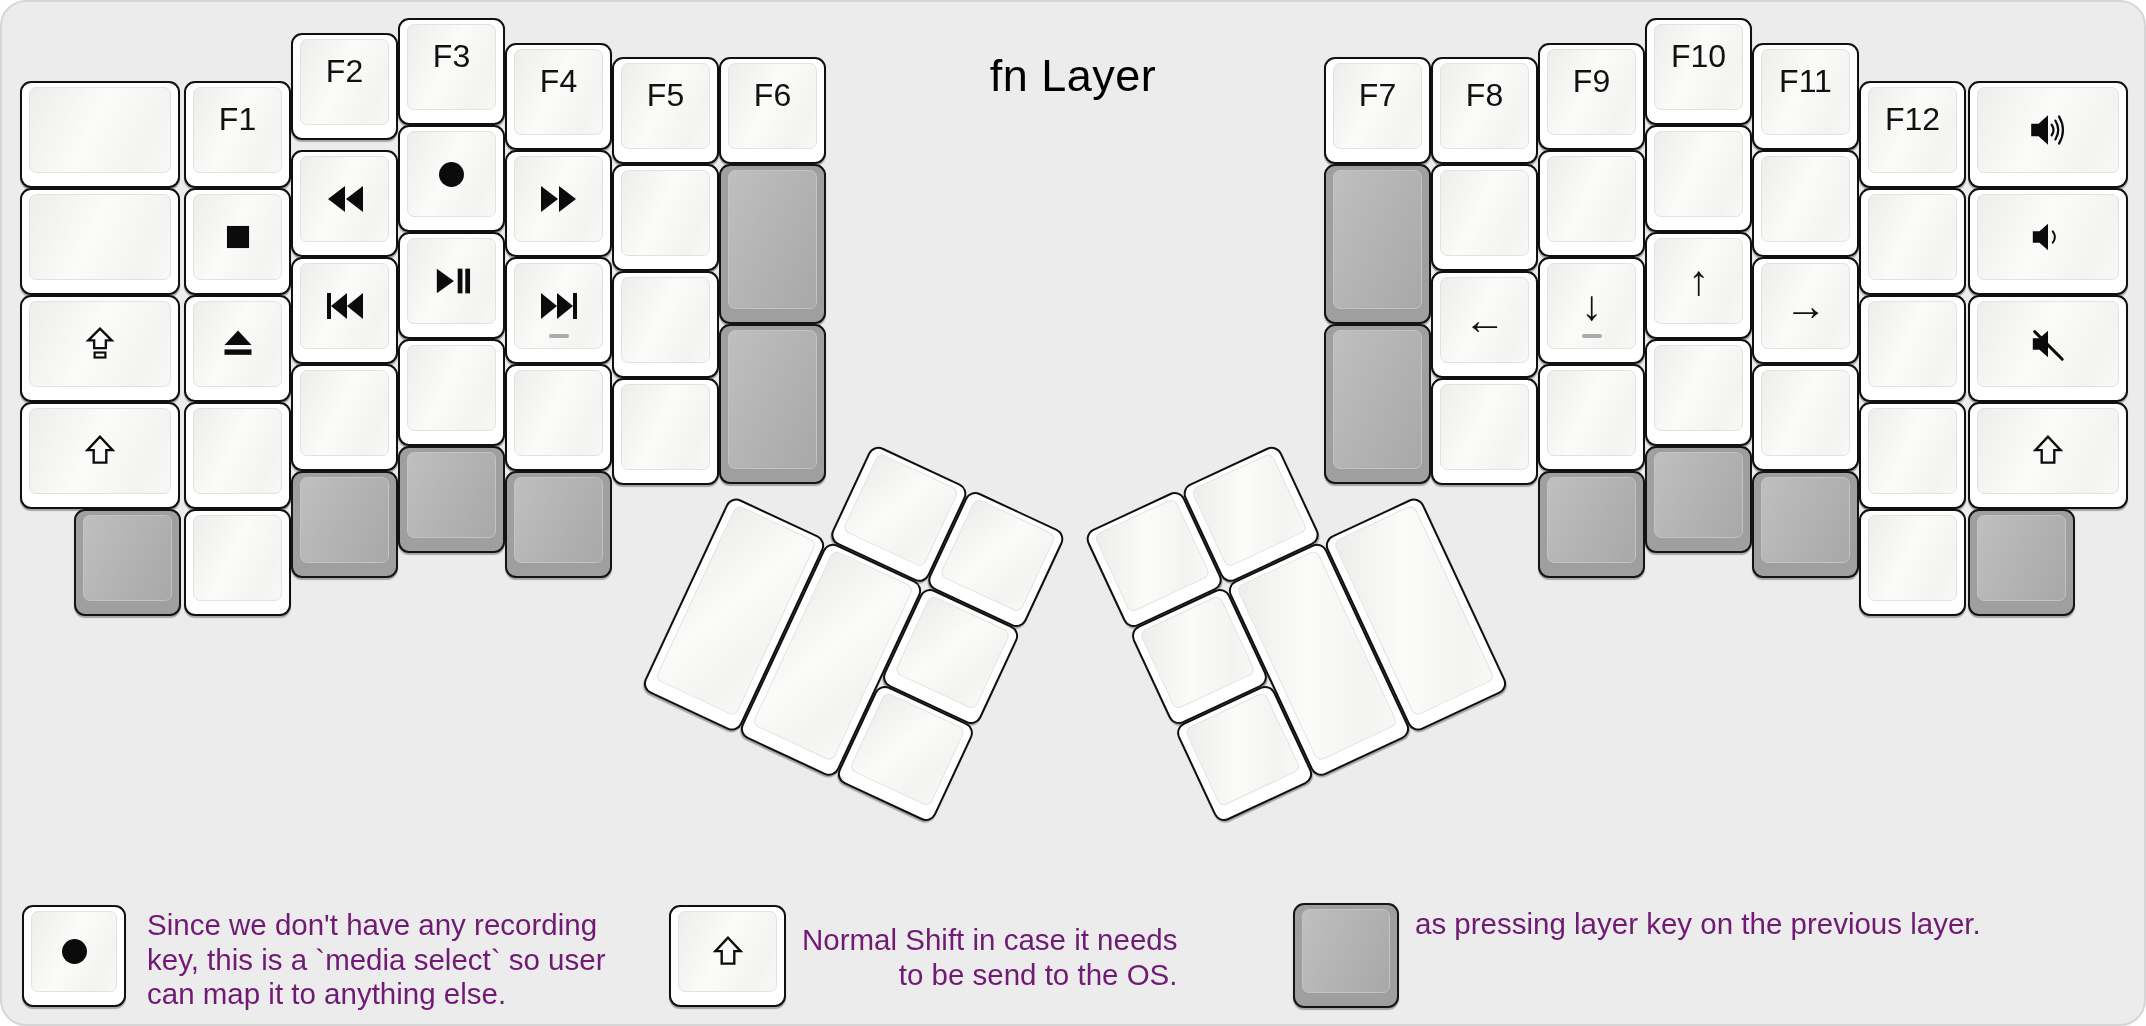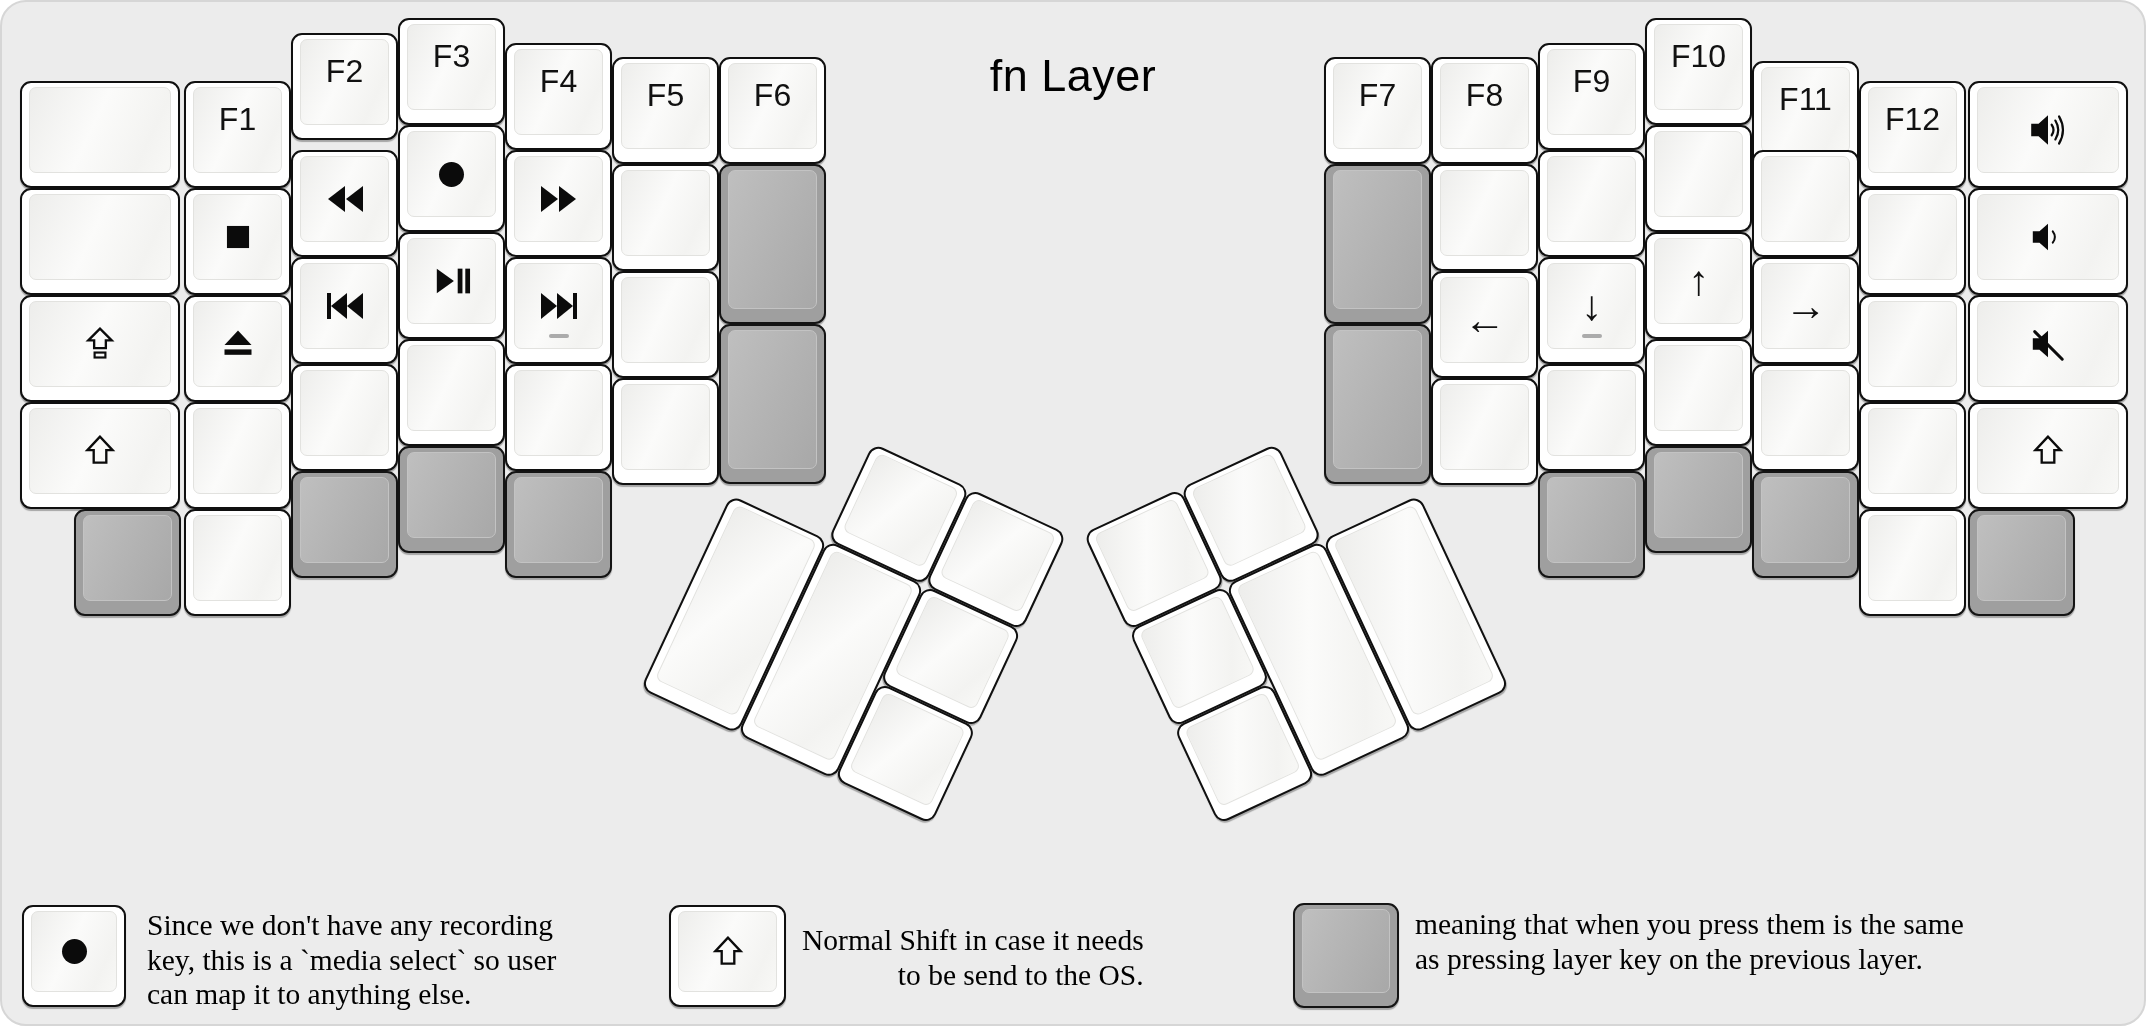--- a/index.html
+++ b/index.html
@@ -23,21 +23,21 @@
   .arlbl{font-size:42px;color:#111;line-height:1;}
   .ic{display:flex;align-items:center;justify-content:center;}
   .dash{position:absolute;left:50%;transform:translateX(-50%);bottom:10px;
         width:20px;height:4px;background:#ababab;border-radius:2px;}
   
   .thumb{position:absolute;width:321px;height:321px;}
   #thumb-left{left:774px;top:396px;transform:rotate(25deg);transform-origin:0 0;}
   #thumb-right{left:1051px;top:396px;transform:rotate(-25deg);transform-origin:100% 0;}
   
   .lkey{position:absolute;}
-  .ltext{position:absolute;font-size:29.5px;line-height:34.5px;color:#000000;font-family:Liberation Serif, serif;}
+  .ltext{position:absolute;font-size:29.5px;line-height:34.5px;color:#701a75;}
 </style>
 </head>
 <body>
 
 <div class="canvas">
   <div class="title">fn Layer</div>
 
   <div id="board-left">
       <div class="key" style="left: 18px; top: 79px; width: 160px; height: 107px;">
         <div class="cap"></div>
@@ -273,21 +273,21 @@
         <div class="cap"></div>
       </div>
       <div class="key" style="left: 1643px; top: 230px; width: 107px; height: 107px;">
         <div class="cap">
           <span class="arlbl">↑</span>
         </div>
       </div>
       <div class="key" style="left: 1643px; top: 337px; width: 107px; height: 107px;">
         <div class="cap"></div>
       </div>
-      <div class="key" style="left: 1750px; top: 41px; width: 107px; height: 107px; margin-top: 18px;">
+      <div class="key" style="left: 1750px; top: 41px; width: 107px; height: 107px;">
         <div class="cap top">
           <span class="flbl">F11</span>
         </div>
       </div>
       <div class="key" style="left: 1750px; top: 148px; width: 107px; height: 107px;">
         <div class="cap"></div>
       </div>
       <div class="key" style="left: 1750px; top: 255px; width: 107px; height: 107px;">
         <div class="cap">
           <span class="arlbl">→</span>
@@ -441,16 +441,15 @@
     <div>Normal Shift in case it needs</div>
     <div>to be send to the OS.</div>
   </div>
 
   <div class="lkey" id="lkey2" style="left:1291px;top:901px;width:106px;height:105px;">
       <div class="key gray" style="left: 0px; top: 0px; width: 106px; height: 105px;">
         <div class="cap"></div>
       </div>
     </div>
   <div class="ltext" style="left:1413px;top:905px;">
-    <div>meaning that when you press them is the same</div>
     <div>as pressing layer key on the previous layer.</div>
   </div>
 </div>
 
 </body></html>

